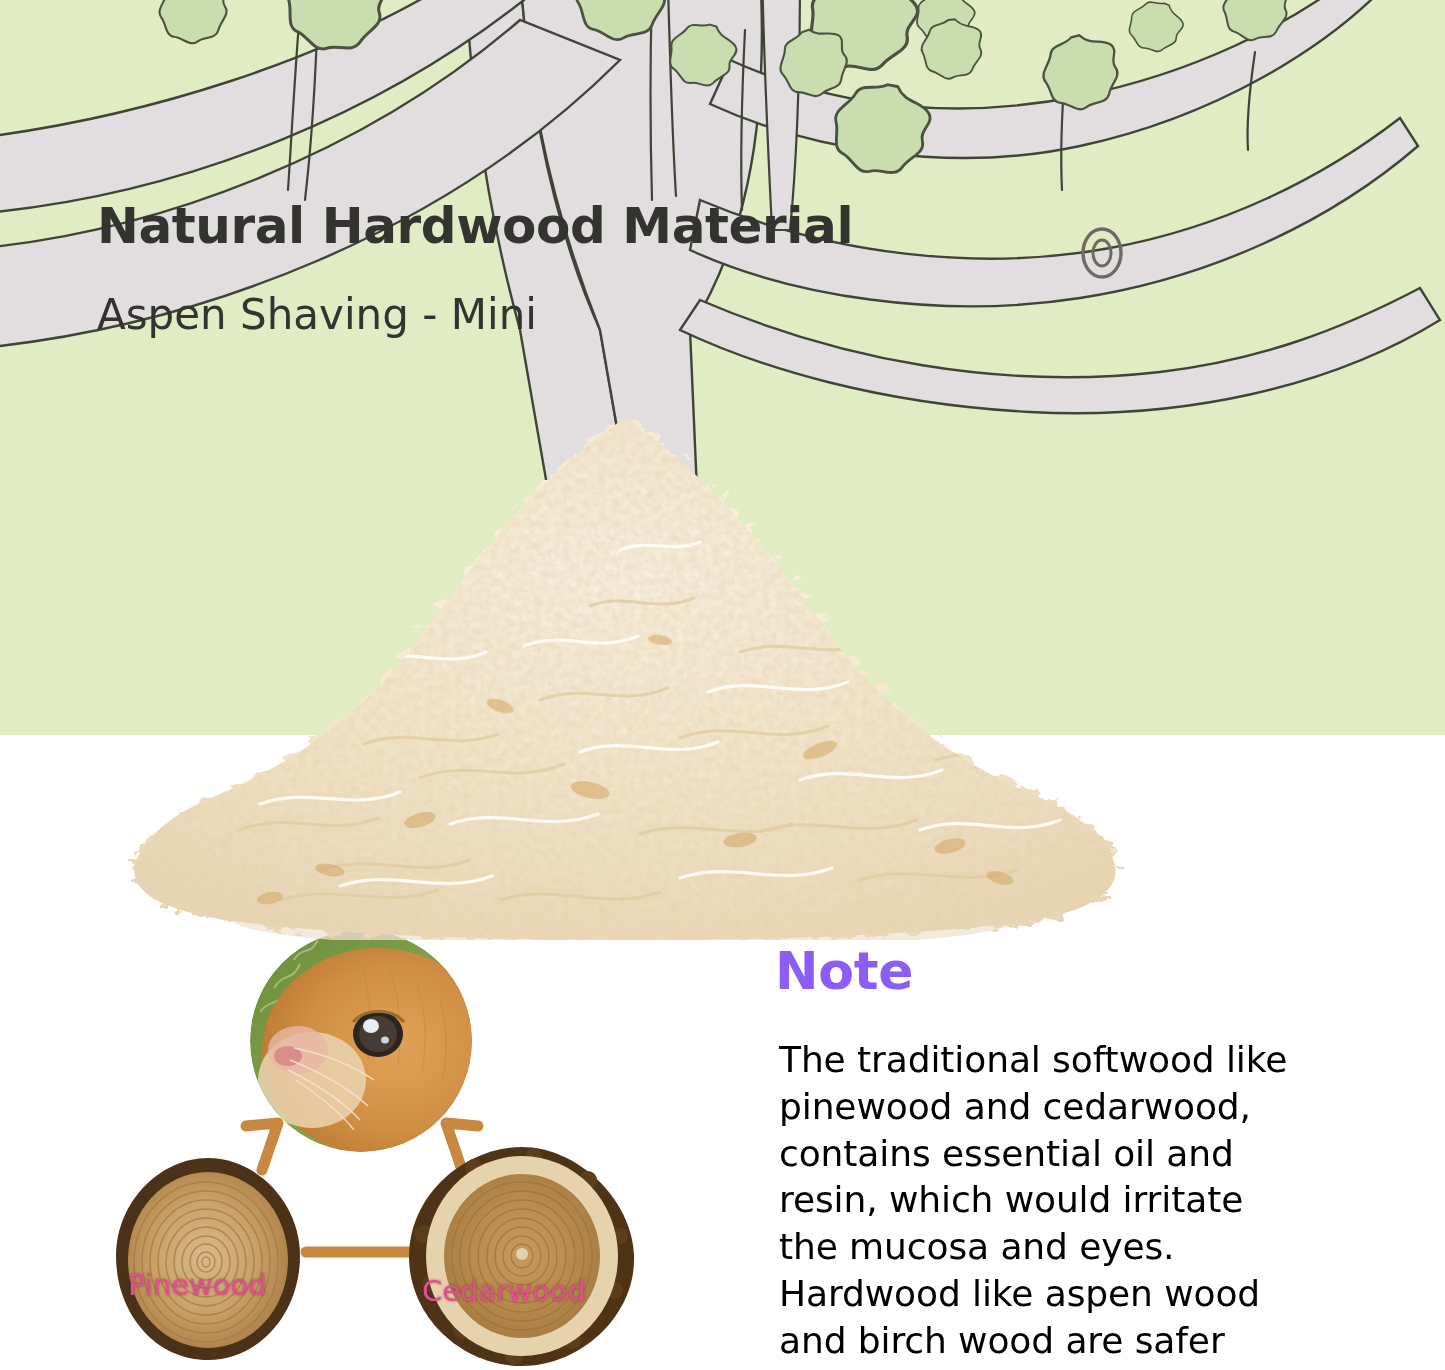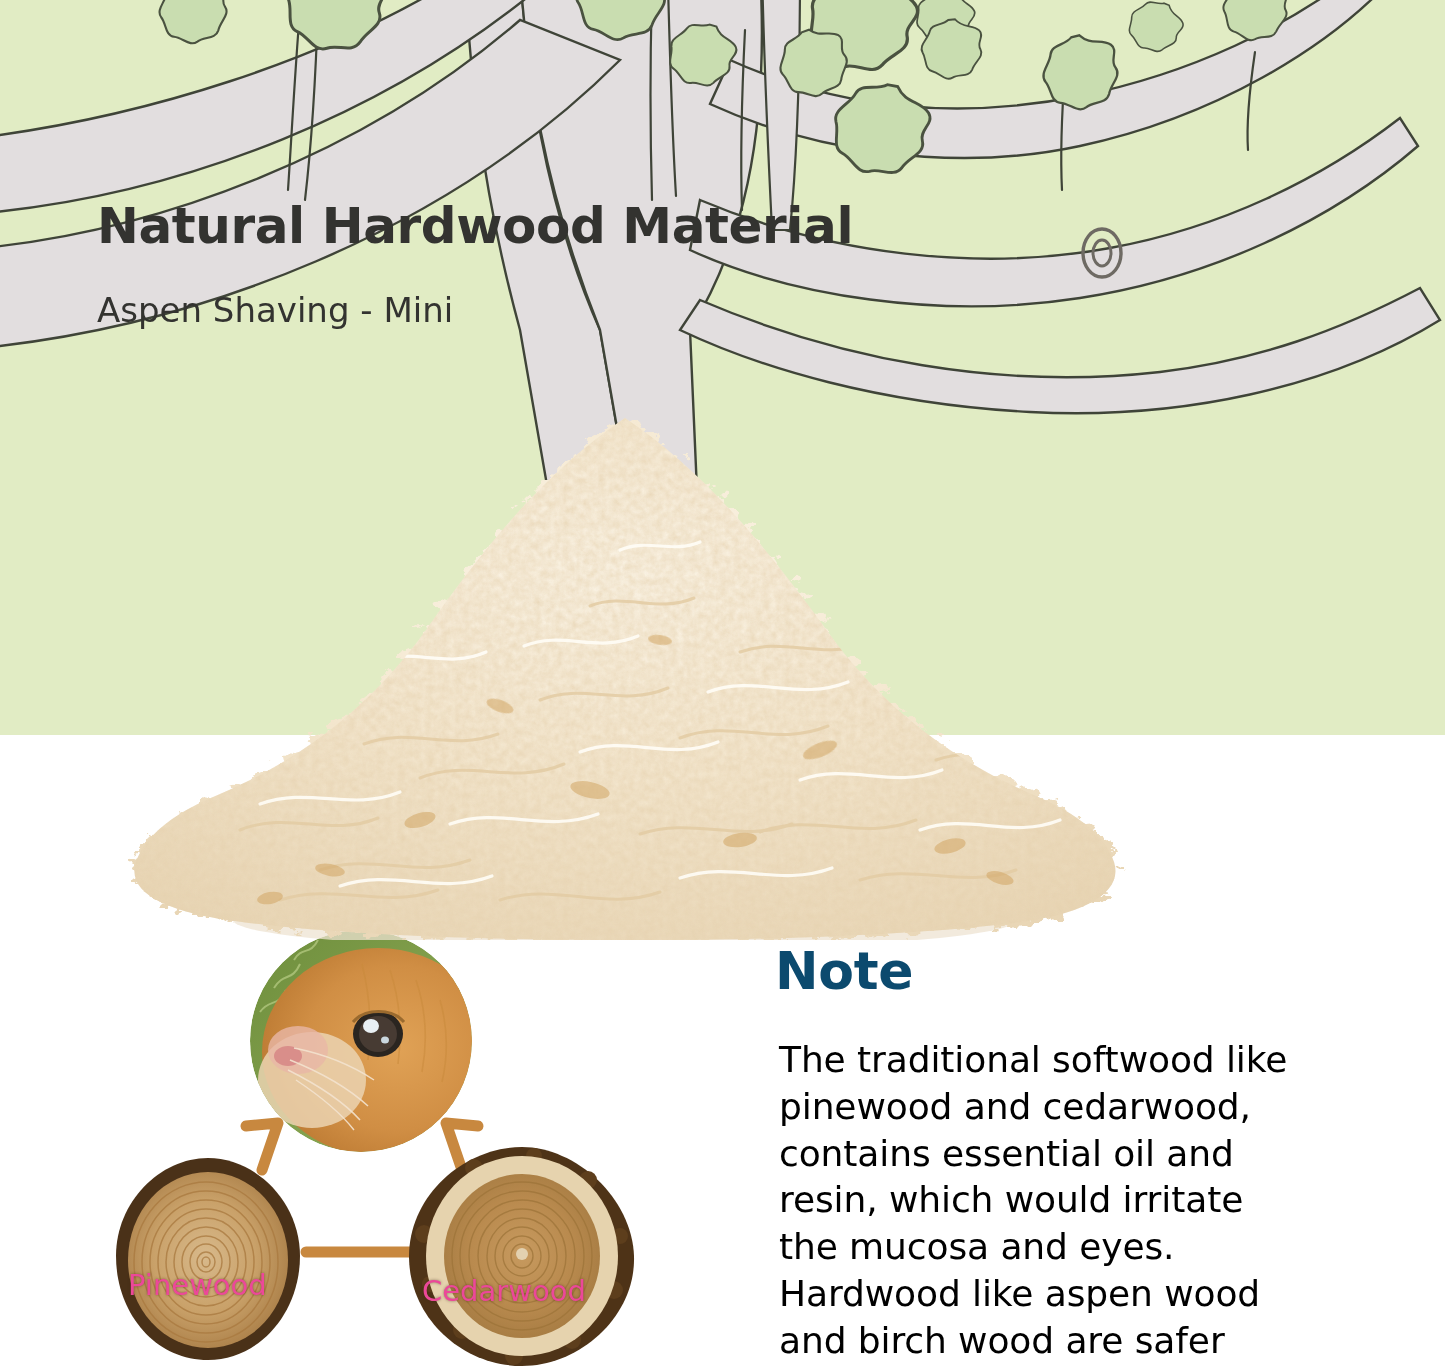--- a/index.html
+++ b/index.html
@@ -47,21 +47,21 @@
   #main-title {
     font-size: 50px;
     font-weight: 700;
     color: #333330;
     letter-spacing: -0.4px;
     line-height: 1.05;
     white-space: nowrap;
     margin: 0;
   }
   #sub-title {
-    font-size: 34px;
+    font-size: 42px;
     font-weight: 400;
     color: #333330;
     line-height: 1.05;
     white-space: nowrap;
     margin: 0;
     margin-top: 40px;
   }
 
   
   #pile-wrap {
@@ -113,21 +113,21 @@
   
   #note-col {
     position: absolute;
     left: 775px;
     top: 210px;
     width: 535px;
   }
   #note-heading {
     font-size: 52px;
     font-weight: 700;
-    color: #0c4a6e;
+    color: #8b5cf6;
     margin: 0;
     line-height: 1;
     letter-spacing: -0.3px;
   }
   #note-body {
     margin: 4px;
     margin-top: 40px;
     font-size: 36px;
     font-weight: 400;
     color: #000000;

